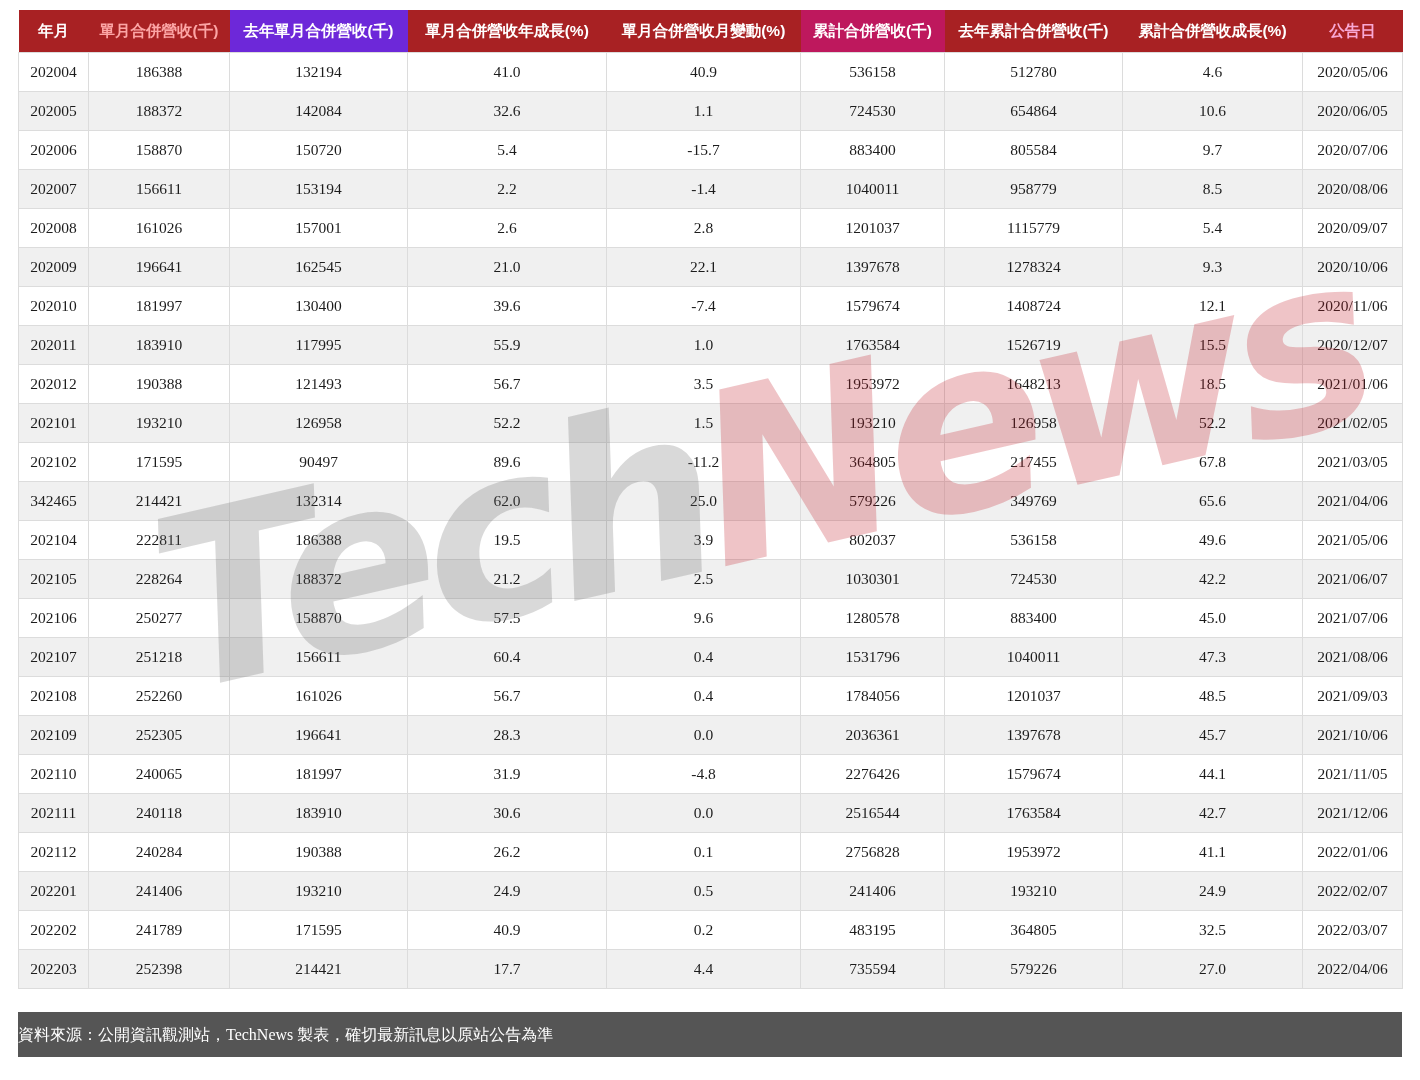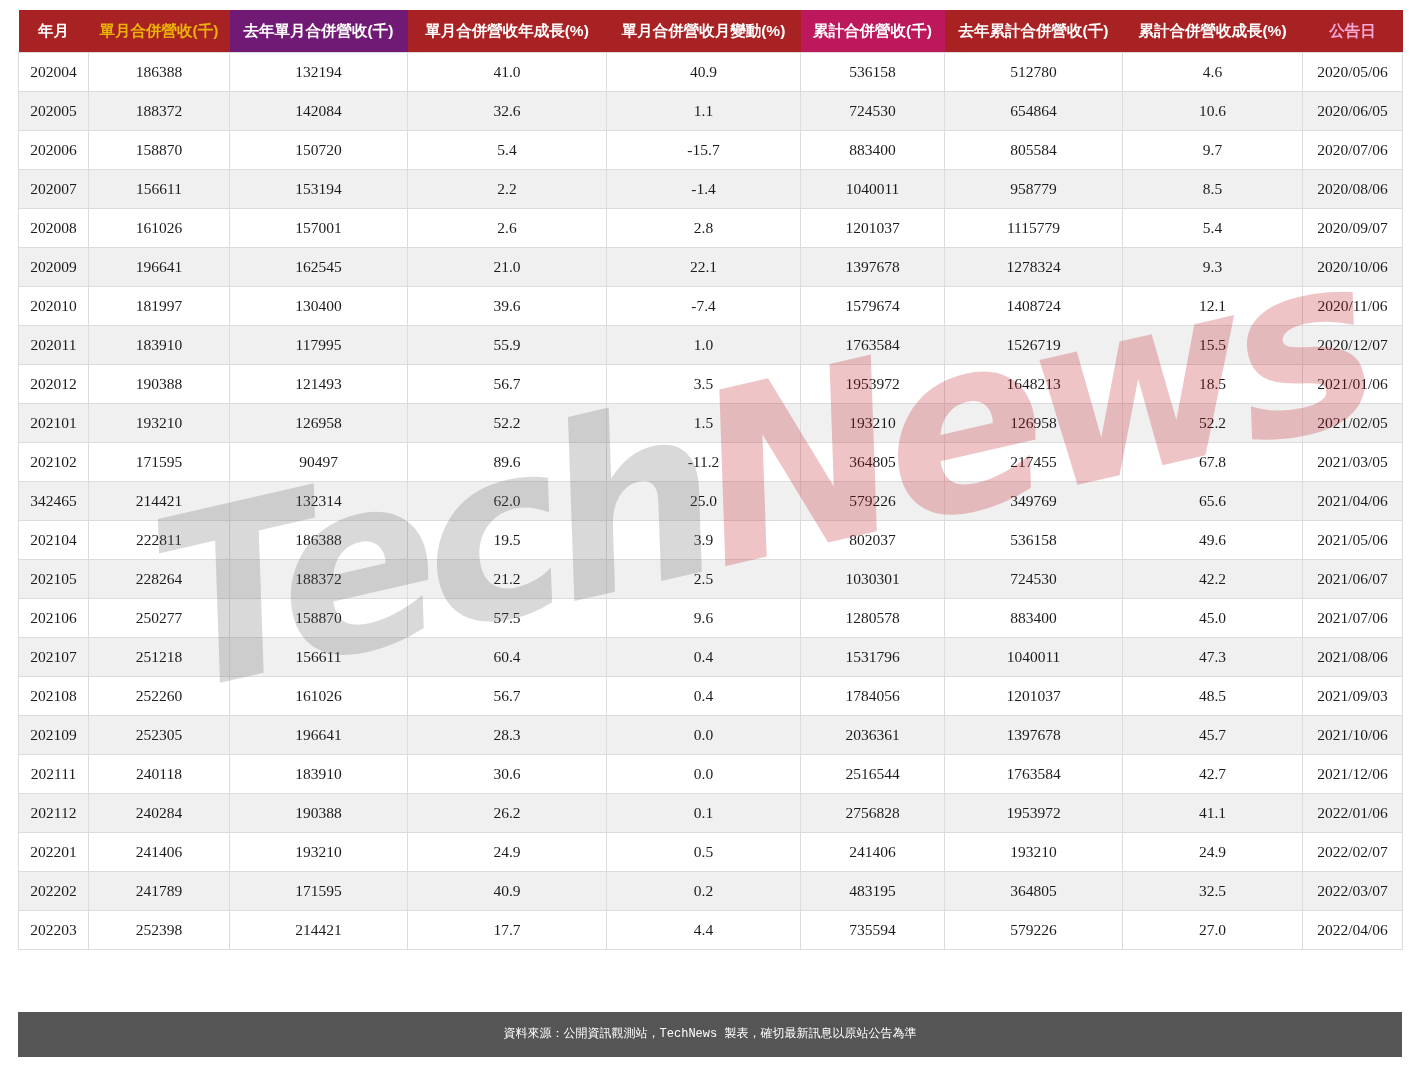--- a/index.html
+++ b/index.html
@@ -29,23 +29,23 @@
     font-size:238px;font-weight:bold;font-style:italic;
     letter-spacing:-12px;white-space:nowrap;line-height:1;
     transform:rotate(-13deg);transform-origin:center center;
     pointer-events:none;user-select:none;
     font-family:"DejaVu Sans","Liberation Sans",sans-serif;
   }
   .wm-tech{color:rgba(95,95,95,0.24);}
   .wm-news{color:rgba(192,28,38,0.26);}
   .footer-bar{
     position:absolute;left:18px;top:1012px;width:1384px;height:45px;
-    background:#555555;color:#ffffff;font-size:12px;line-height:45px;
-    text-align:center;z-index:8;
-    font-family:Liberation Mono, monospace;
+    background:#555555;color:#ffffff;font-size:16px;line-height:45px;
+    z-index:8;
+    font-family:Liberation Serif, serif;
   }
 </style>
 </head>
 <body>
 
 <div class="page">
 
   <table class="rev">
     <colgroup>
       <col style="width:70px">
@@ -54,22 +54,22 @@
       <col style="width:199px">
         <col style="width:194px">
         <col style="width:144px">
       <col style="width:178px">
         <col style="width:180px">
         <col style="width:100px">
     </colgroup>
     <thead>
       <tr>
         <th style="background: rgb(168, 33, 35); color: rgb(255, 255, 255);">年月</th>
-        <th style="background: rgb(168, 33, 35); color: #eab308;">單月合併營收(千)</th>
-        <th style="background: #701a75; color: rgb(255, 255, 255);">去年單月合併營收(千)</th>
+        <th style="background: rgb(168, 33, 35); color: #fca5a5;">單月合併營收(千)</th>
+        <th style="background: #6d28d9; color: rgb(255, 255, 255);">去年單月合併營收(千)</th>
         <th style="background: rgb(168, 33, 35); color: rgb(255, 255, 255);">單月合併營收年成長(%)</th>
         <th style="background: rgb(168, 33, 35); color: rgb(255, 255, 255); text-align: center;">單月合併營收月變動(%)</th>
         <th style="background: #be185d; color: rgb(255, 255, 255);">累計合併營收(千)</th>
         <th style="background: rgb(168, 33, 35); color: rgb(255, 255, 255);">去年累計合併營收(千)</th>
         <th style="background: rgb(168, 33, 35); color: rgb(255, 255, 255);">累計合併營收成長(%)</th>
         <th style="background: rgb(168, 33, 35); color: #f9a8d4; font-family: Liberation Serif, serif;">公告日</th>
       </tr>
     </thead>
     <tbody>
         <tr>
@@ -264,20 +264,31 @@
           <td>252305</td>
           <td>196641</td>
           <td>28.3</td>
           <td>0.0</td>
           <td>2036361</td>
           <td>1397678</td>
           <td>45.7</td>
           <td>2021/10/06</td>
         </tr>
         <tr>
+          <td>202110</td>
+          <td>240065</td>
+          <td>181997</td>
+          <td>31.9</td>
+          <td>-4.8</td>
+          <td>2276426</td>
+          <td>1579674</td>
+          <td>44.1</td>
+          <td>2021/11/05</td>
+        </tr>
+        <tr>
           <td>202111</td>
           <td>240118</td>
           <td>183910</td>
           <td>30.6</td>
           <td>0.0</td>
           <td>2516544</td>
           <td>1763584</td>
           <td>42.7</td>
           <td>2021/12/06</td>
         </tr>

